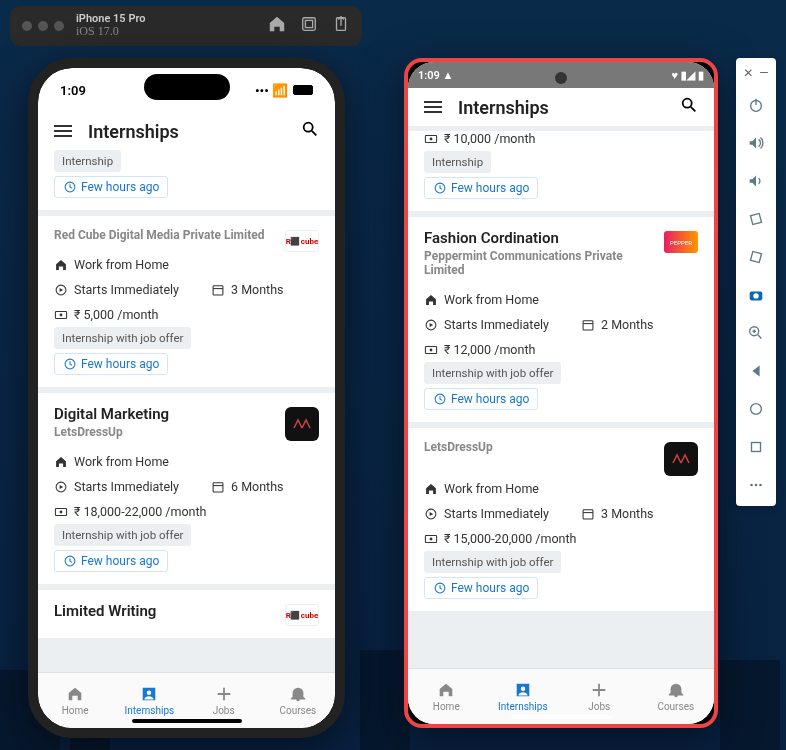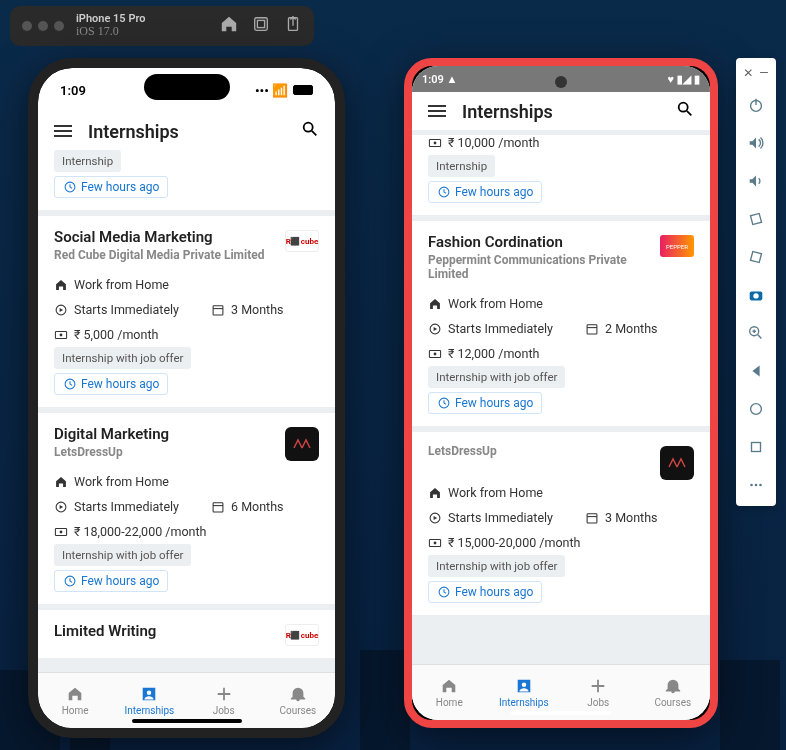--- a/index.html
+++ b/index.html
@@ -1,34 +1,34 @@
 <!DOCTYPE html>
 <html><head>
 <meta charset="utf-8">
 <style>
 * { box-sizing: border-box; margin: 0; padding: 0; font-family: -apple-system, BlinkMacSystemFont, "Segoe UI", Roboto, sans-serif; }
 body { width: 786px; height: 750px; background: linear-gradient(180deg, #0a2a4a 0%, #082140 100%); position: relative; overflow: hidden; }
 
 
-.dev-toolbar { position: absolute; top: 6px; left: 10px; width: 304px; height: 40px; background: #2a2a2a; border-radius: 10px; display: flex; align-items: center; padding: 0 12px; gap: 12px; }
+.dev-toolbar { position: absolute; top: 6px; left: 10px; width: 352px; height: 40px; background: #2a2a2a; border-radius: 10px; display: flex; align-items: center; padding: 0 12px; gap: 12px; }
 .traffic-lights { display: flex; gap: 6px; }
 .traffic-lights span { width: 10px; height: 10px; border-radius: 50%; background: #555; display: inline-block; }
 .dev-device { color: #ccc; font-size: 11px; line-height: 1.1; font-weight: 600; }
 .dev-device small { display: block; font-size: 12px; color: #888; font-weight: 400; font-family: Liberation Serif, serif; }
 .dev-icons { margin-left: auto; display: flex; gap: 14px; color: #aaa; }
 .dev-icons svg { width: 18px; height: 18px; }
 
 
 .skyline { position: absolute; bottom: 0; left: 0; right: 0; height: 120px; }
 .skyline div { position: absolute; bottom: 0; background: #06182e; }
 
 
 .phone { position: absolute; background: #000; border-radius: 44px; overflow: hidden; box-shadow: 0 10px 40px rgba(0,0,0,0.5); }
 .phone.iphone { top: 58px; left: 28px; width: 317px; height: 680px; border: 10px solid #222; }
-.phone.android { top: 58px; left: 404px; width: 314px; height: 670px; border: 8px solid #ef4444; border-radius: 28px; }
+.phone.android { top: 58px; left: 404px; width: 314px; height: 670px; border: 4px solid #ef4444; border-radius: 18px; }
 .screen { position: absolute; inset: 0; background: #fff; display: flex; flex-direction: column; overflow: hidden; }
 .iphone .screen { border-radius: 34px; }
 .android .screen { border-radius: 26px; }
 
 
 .notch { position: absolute; top: 6px; left: 50%; transform: translateX(-50%); width: 86px; height: 26px; background: #000; border-radius: 16px; z-index: 10; }
 
 
 .statusbar { height: 44px; display: flex; align-items: center; justify-content: space-between; padding: 0 22px; font-size: 13px; font-weight: 600; }
 .android .statusbar { background: #787878; color: #fff; height: 26px; padding: 0 10px; font-size: 11px; }
@@ -224,21 +224,20 @@
     <div class="content" id="iphone-content">
         <div class="partial-top">
           <div><span class="badge">Internship</span></div>
           <div><span class="time-ago"><svg class="icon-sm" viewBox="0 0 20 20">
                 <use href="#i-clock"></use>
               </svg>Few hours ago</span></div>
         </div>
         <div class="card">
           <div class="row">
             <div style="flex:1;min-width:0">
-              <div class="card-title">Social Media Marketing</div>
               <div class="card-company">Red Cube Digital Media Private Limited</div>
             </div>
             <div class="logo" style="background:#fff;border:1px solid #eee;display:flex;align-items:center;justify-content:center;color:#c00;font-size:8px;font-weight:bold">R⬛cube</div>
           </div>
           <div class="meta">
             <svg class="icon-sm" viewBox="0 0 20 20">
               <use href="#i-homefill"></use>
             </svg>
             <span>Work from Home</span>
           </div>

